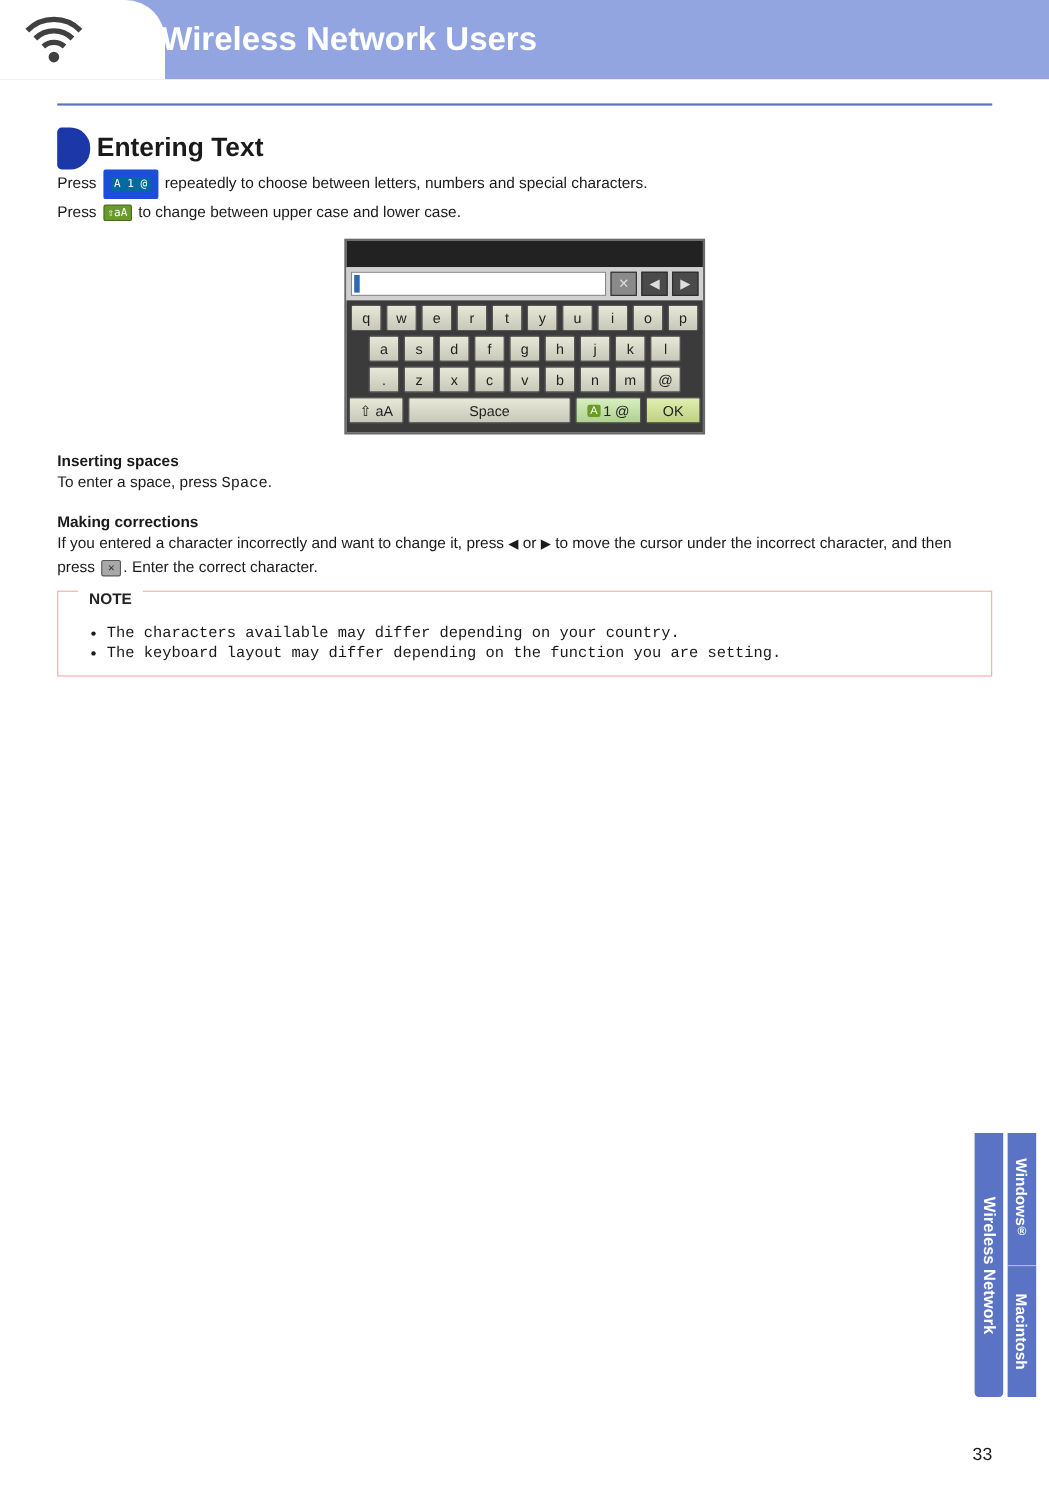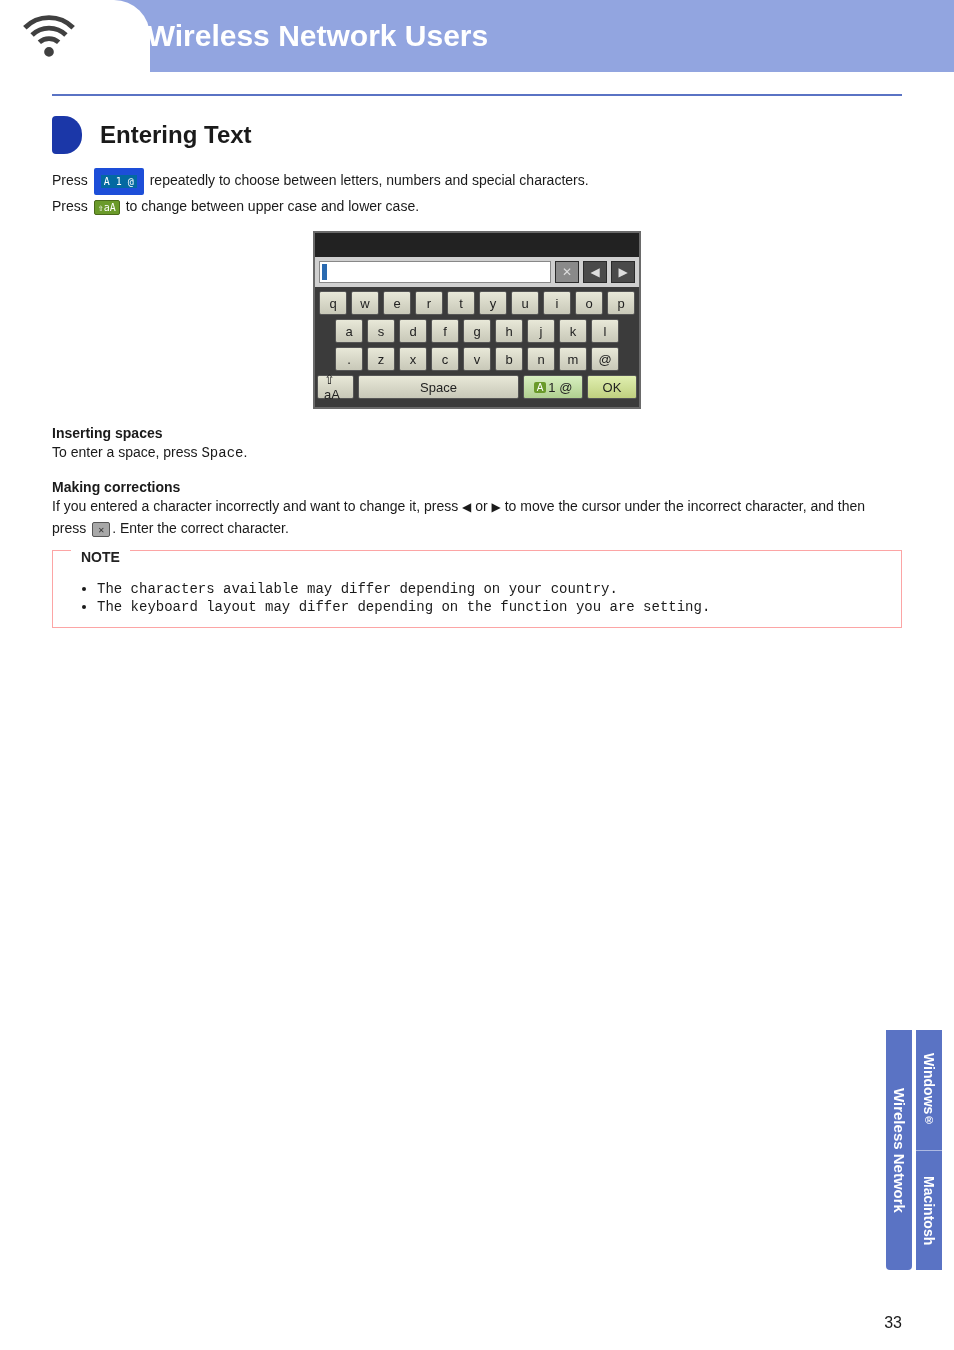--- a/index.html
+++ b/index.html
@@ -47,22 +47,21 @@
     padding: 22px 52px 0 52px;
   }
   .hr-blue {
     border:none;
     border-top:2px solid #5a73c4;
     margin: 0 0 20px 0;
   }
   .section-row {
     display:flex;
     align-items:center;
-    gap:18px;
-    margin-bottom: 14px;
+    gap:6px;
   }
   .section-bullet {
     width: 30px;
     height: 38px;
     background: #1b37a8;
     border-radius: 4px 18px 18px 4px;
   }
   .section-title {
     font-size: 24px;
     font-weight: bold;
@@ -153,21 +152,21 @@
     font-size:13px;
     color:#222;
     border-radius:2px;
   }
   .kbd-bottom {
     display:flex;
     gap:4px;
     justify-content:center;
   }
   .kbd-wide { width:auto; flex:0 0 auto; padding:0 6px;}
-  .kbd-shift { width:37px; }
+  .kbd-shift { width:50px; }
   .kbd-space { flex:1; }
   .kbd-mode { width:60px; background: linear-gradient(#d8efc0,#b0d090);}
   .kbd-ok { width:50px; background: linear-gradient(#e0efb0,#c0d080);}
   .kbd-mode .modeA {
     display:inline-block; background:#6a9a2a; color:#fff;
     font-size:10px; padding:0 3px; border-radius:2px; margin-right:2px;
   }
 
   .subhead {
     font-weight:bold;

